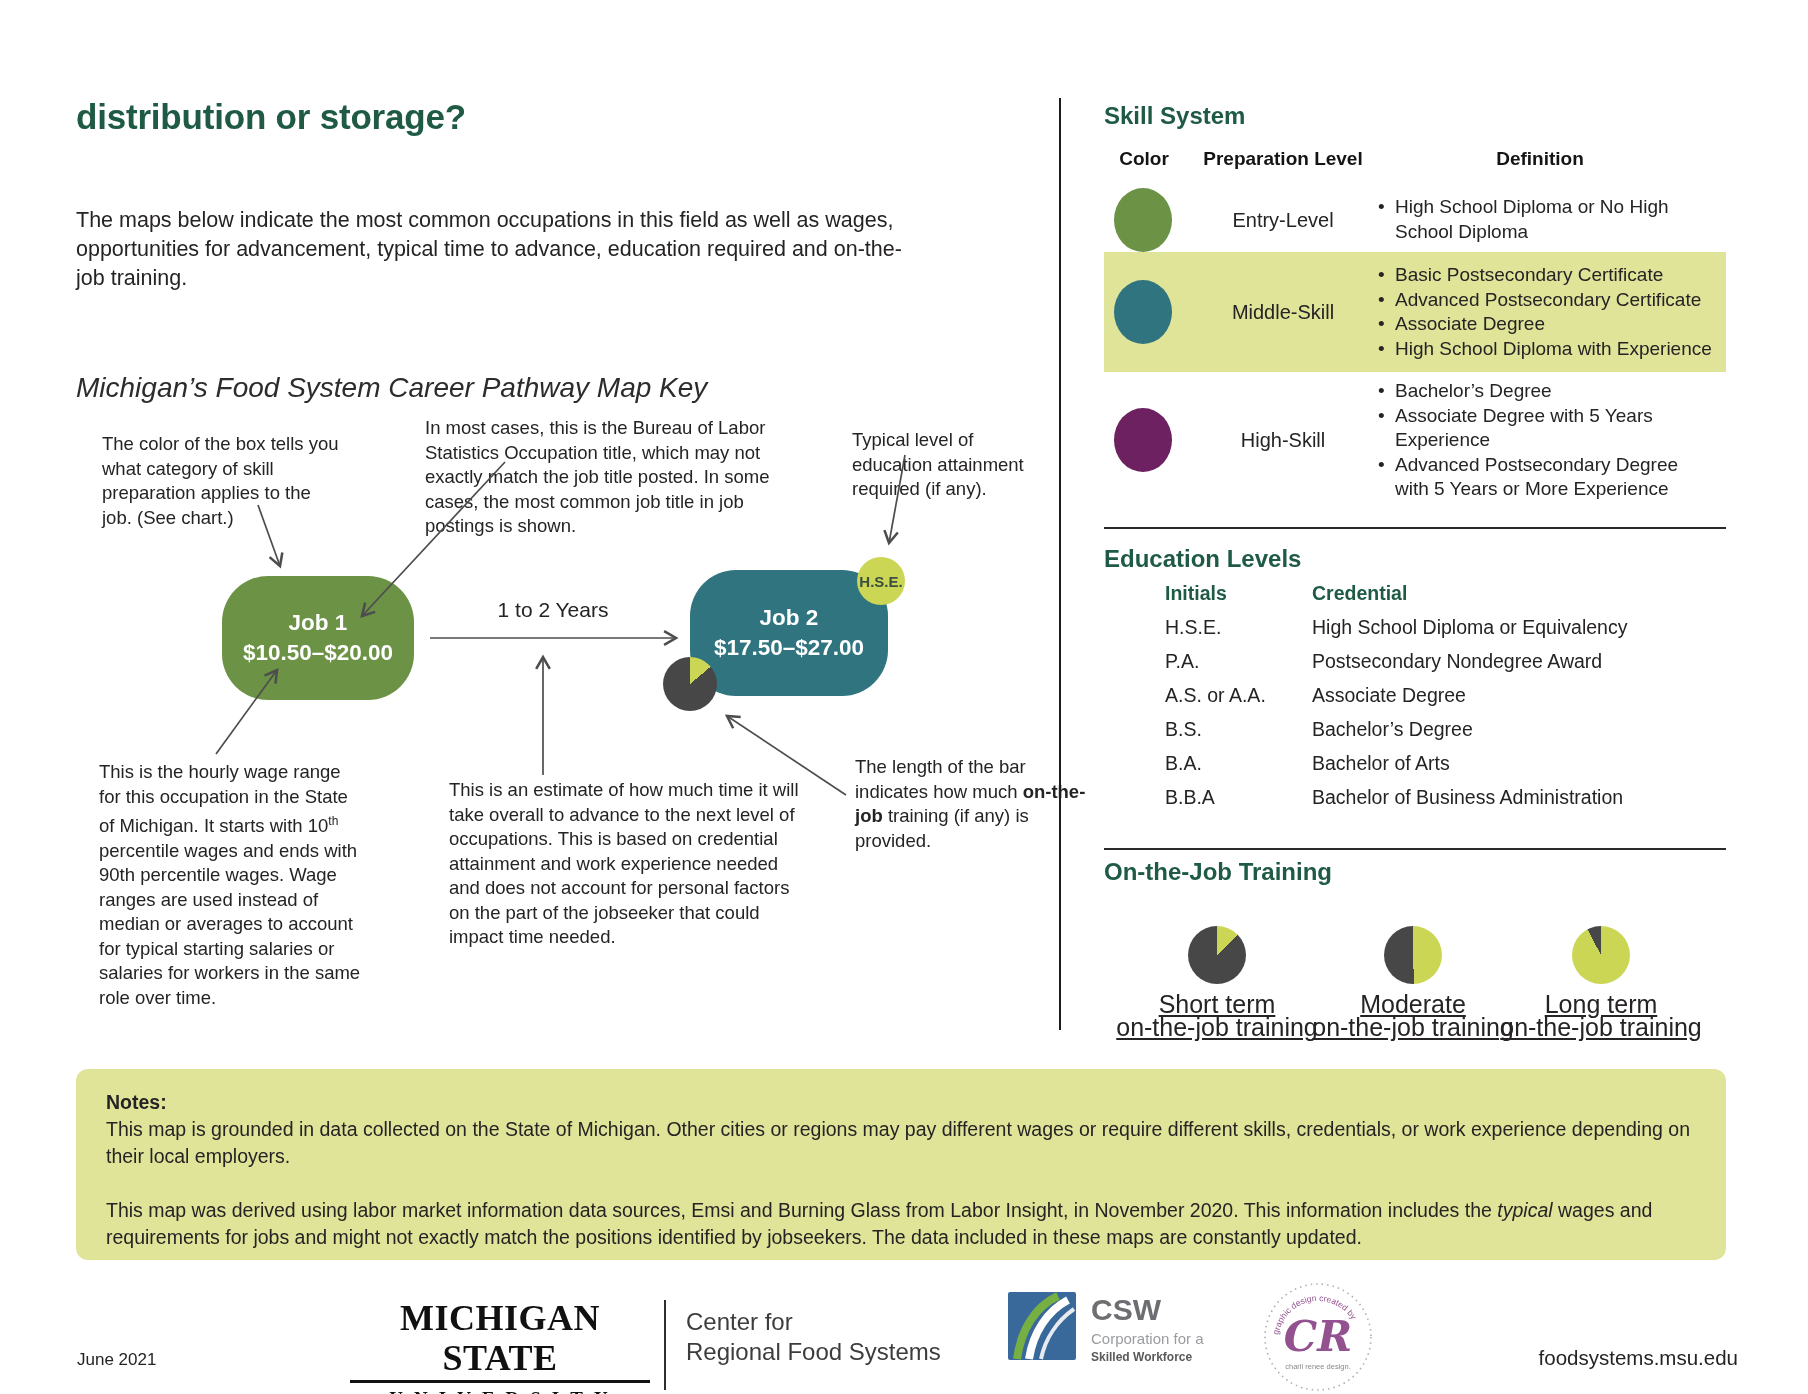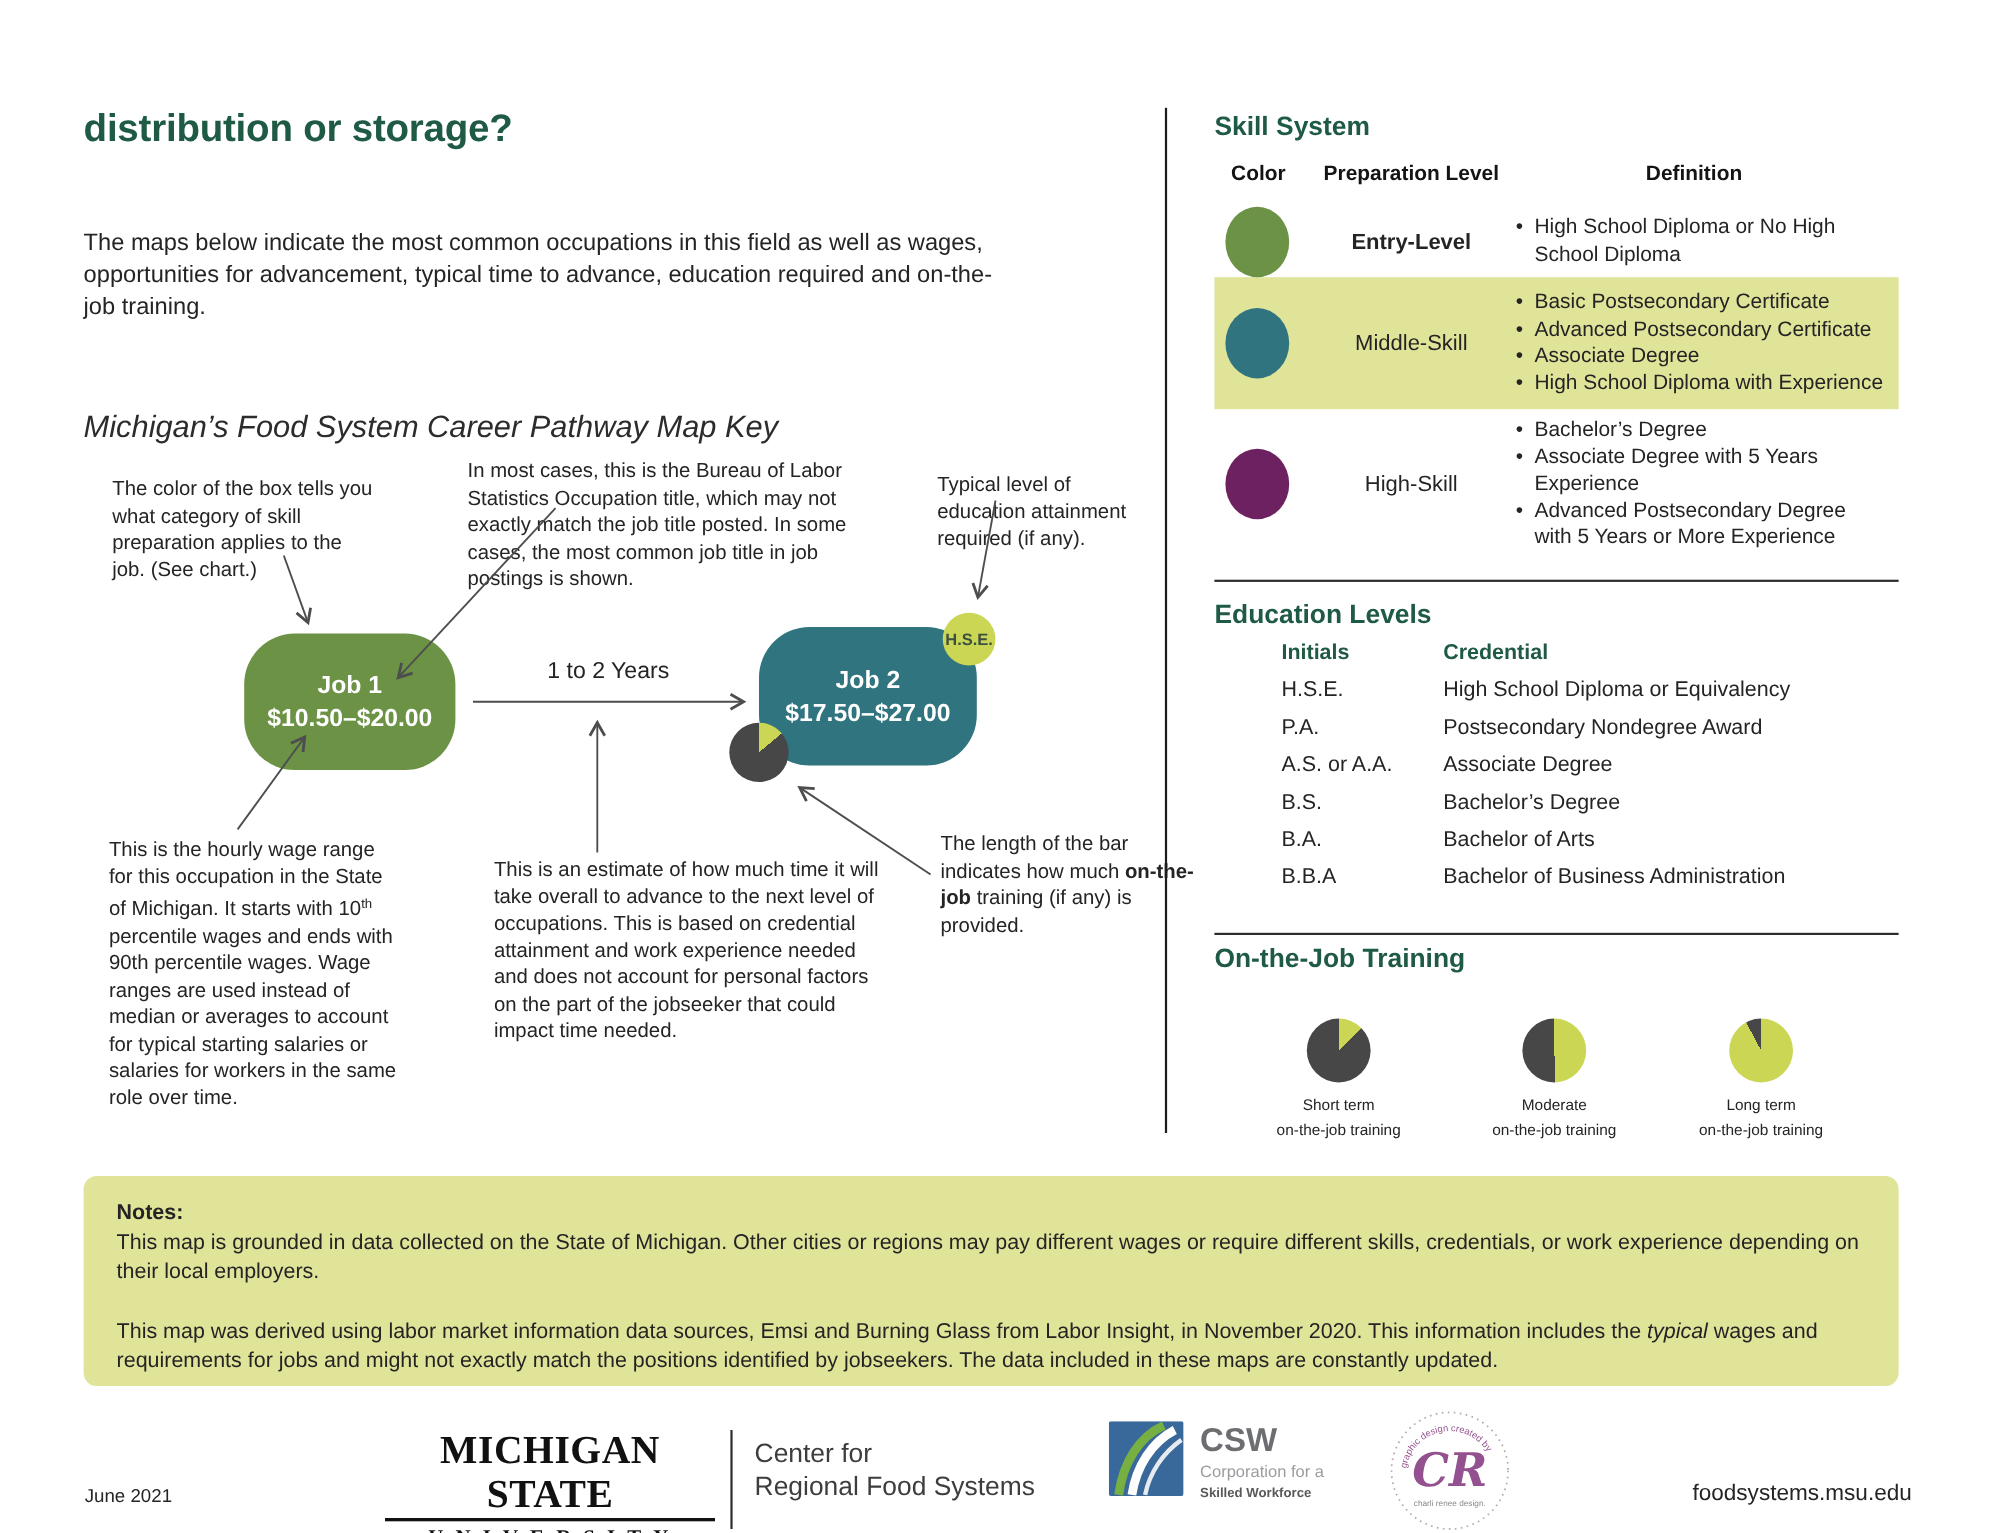--- a/index.html
+++ b/index.html
@@ -31,21 +31,21 @@
   .lvl{width:200px;text-align:center;font-size:20px;line-height:24px;}
   .bullets{width:334px;font-size:19px;line-height:24.5px;}
   .bullet{position:relative;padding-left:17px;}
   .bullet::before{content:"\2022";position:absolute;left:0;}
   .hilite{left:1104px;top:252px;width:622px;height:120px;}
   .edu{left:1165px;top:582px;display:grid;grid-template-columns:147px auto;grid-auto-rows:34px;
        font-size:19.5px;align-items:baseline;}
   .eduh{font-weight:bold;color:#1e5a44;}
   .train{width:220px;text-align:center;}
   .train .pie{width:58px;height:58px;margin:0 auto;}
-  .tlabel{font-size:14px;line-height:23px;margin-top:9px;}
+  .tlabel{font-size:25px;line-height:23px;margin-top:9px;text-decoration:underline;}
 
   
   .notes{left:76px;top:1069px;width:1650px;height:191px;box-sizing:border-box;padding:20px 30px;
          font-size:19.5px;line-height:27px;border-radius:12px;}
   .notes .gap{height:27px;}
 
   
   .june{left:77px;top:1350px;font-size:17px;}
   .msu{left:348px;top:1298px;width:304px;text-align:center;color:#111;}
   .msu1{font-family:"Liberation Serif",serif;font-weight:bold;font-size:36px;line-height:40px;letter-spacing:0.5px;}
@@ -126,21 +126,21 @@
 
   <div class="abs rh" style="left:1104px;top:102px;">Skill System</div>
 
   <div class="abs hilite" style="background-color: rgb(223, 228, 153);"></div>
 
   <div class="abs th" style="left:1104px;top:148px;width:80px;">Color</div>
   <div class="abs th" style="left:1183px;top:148px;width:200px;">Preparation Level</div>
   <div class="abs th" style="left:1440px;top:148px;width:200px;">Definition</div>
 
   <div class="abs circle" style="left: 1114px; top: 188px; background-color: rgb(107, 146, 69);"></div>
-  <div class="abs lvl" style="left:1183px;top:208px;font-weight:bold;">Entry-Level</div>
+  <div class="abs lvl" style="left:1183px;top:208px;">Entry-Level</div>
   <div class="abs bullets" style="left:1378px;top:195px;">
     <div class="bullet">High School Diploma or No High School Diploma</div>
   </div>
 
   <div class="abs circle" style="left: 1114px; top: 280px; background-color: rgb(47, 116, 126);"></div>
   <div class="abs lvl" style="left:1183px;top:300px;">Middle-Skill</div>
   <div class="abs bullets" style="left:1378px;top:263px;">
     <div class="bullet">Basic Postsecondary Certificate</div>
     <div class="bullet">Advanced Postsecondary Certificate</div>
     <div class="bullet">Associate Degree</div>

